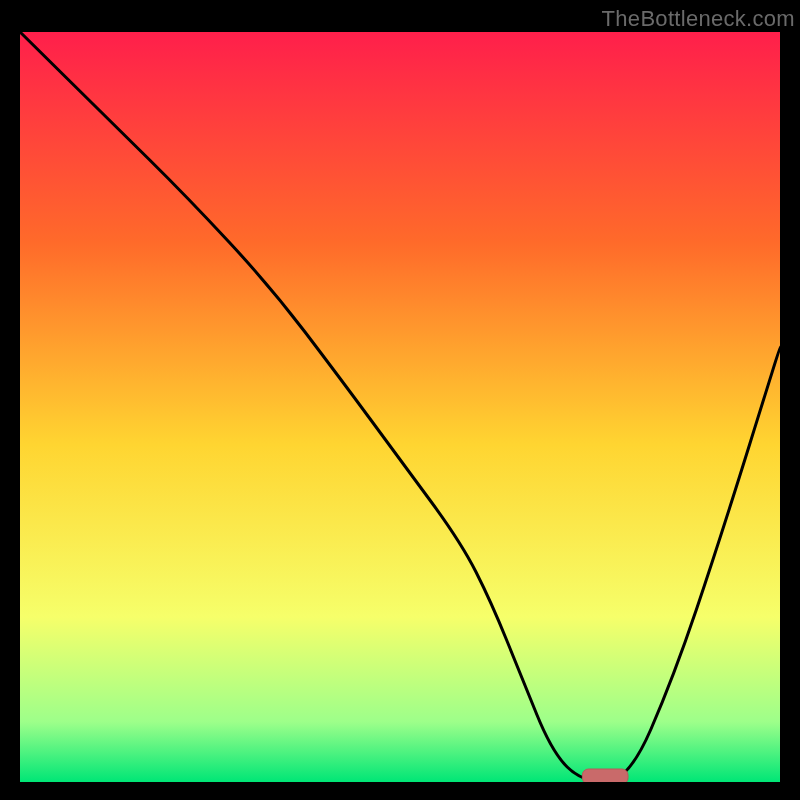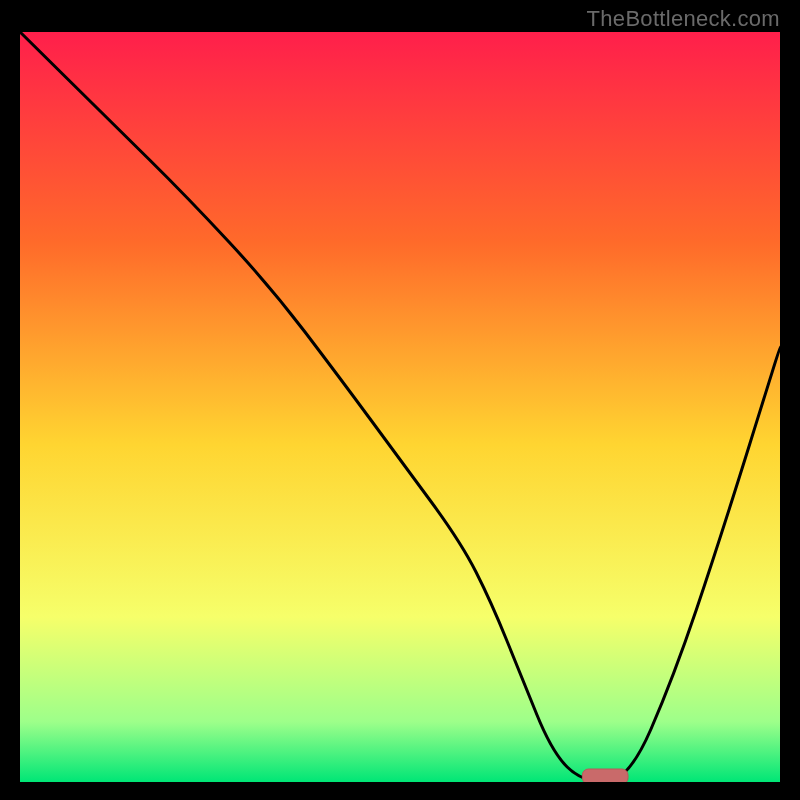--- a/index.html
+++ b/index.html
@@ -13,21 +13,21 @@
   }
   .frame {
     position: relative;
     width: 800px;
     height: 800px;
     background: #000;
   }
   .watermark {
     position: absolute;
     top: 6px;
-    right: 20px;
+    right: 5px;
     color: #6a6a6a;
     font-size: 22px;
     font-weight: 500;
     letter-spacing: 0.3px;
     user-select: none;
   }
   .plot-wrap {
     position: absolute;
     left: 20px;
     top: 32px;

